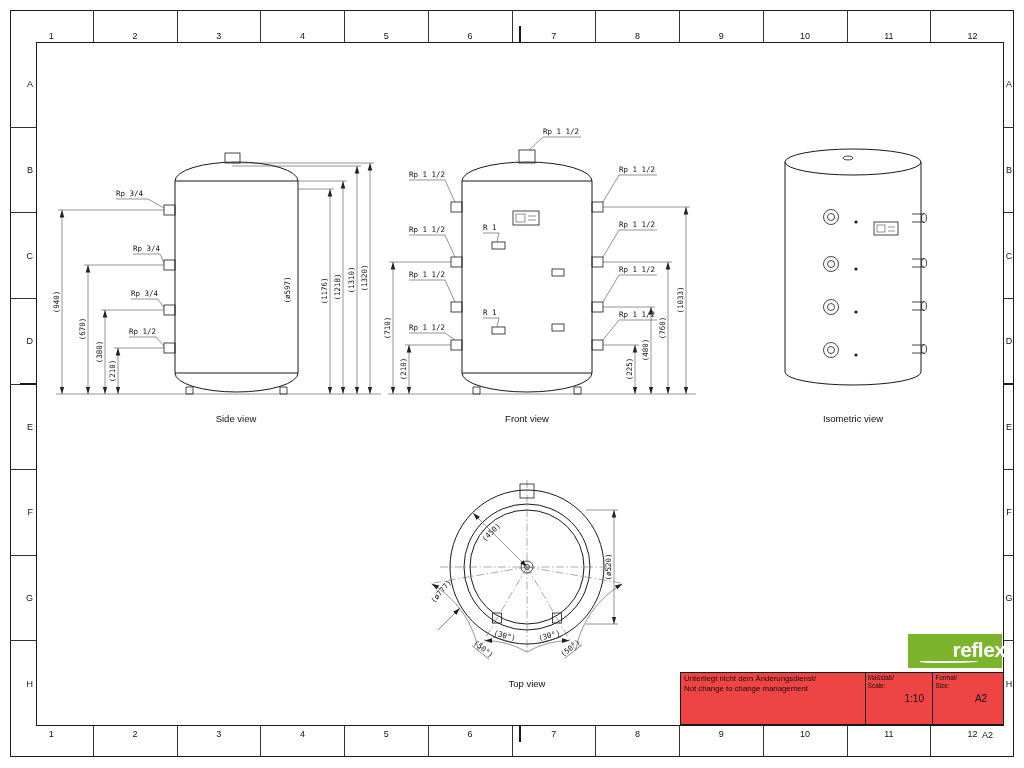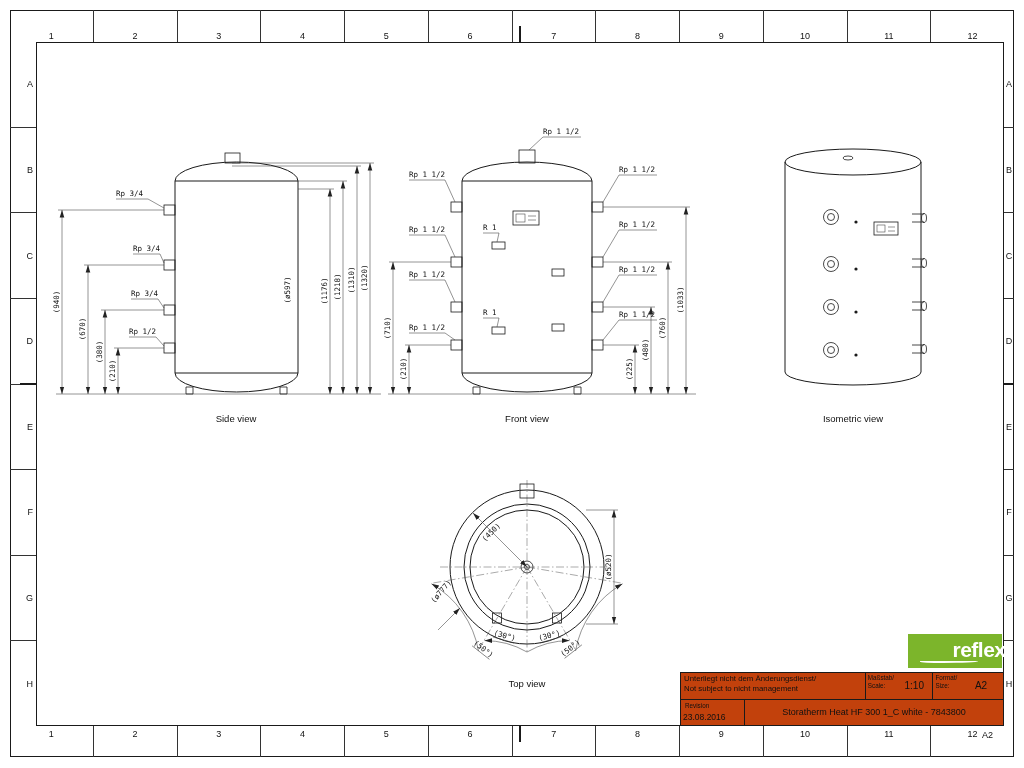--- a/index.html
+++ b/index.html
@@ -28,21 +28,21 @@
   .corner-format{position:absolute;left:982px;top:730px;font-size:9px}
 
   .drawing{position:absolute;left:36px;top:42px;width:968px;height:684px}
   .ol{stroke:#1a1a1a;stroke-width:1;fill:none}
   .ol2{stroke:#1a1a1a;stroke-width:.8;fill:none}
   .dl{stroke:#3a3a3a;stroke-width:.55;fill:none}
   .cl{stroke:#555;stroke-width:.5;fill:none;stroke-dasharray:8 2.5 1.5 2.5}
   .drawing text{font-family:"DejaVu Sans Mono","Liberation Mono",monospace;fill:#111;font-size:7.5px}
   .drawing text.viewlabel{font-family:"Liberation Sans",sans-serif;font-size:9.5px}
 
-  .title-block{position:absolute;left:680px;top:672px;width:324px;height:54px;border:1.5px solid #1a1a1a;display:flex;flex-direction:column;background:#c2410c}
+  .title-block{position:absolute;left:680px;top:672px;width:324px;height:54px;border:1.5px solid #1a1a1a;display:flex;flex-direction:column;background:#ef4444}
   .tb-row{display:flex;flex:1}
   .tb-row1{border-bottom:1px solid #1a1a1a}
   .tb-cell{border-right:1px solid #1a1a1a;overflow:hidden}
   .tb-cell:last-child{border-right:none}
   .tb-note{width:186px;font-size:7.8px;line-height:1.3;padding:1px 3px}
   .tb-scale{width:68px;display:flex}
   .tb-format{width:70px;display:flex}
   .tb-mini{font-size:6.3px;line-height:1.2;padding:1px 2px;white-space:nowrap}
   .tb-value{flex:1;display:flex;align-items:center;justify-content:center;font-size:10px}
   .tb-rev{width:64px;padding:1px 2px}
@@ -299,44 +299,37 @@
       </g>
 
       <text class="viewlabel" x="491" y="645" text-anchor="middle">Top view</text>
     </g>
   </svg>
 
   <div class="title-block">
     <div class="tb-row tb-row1">
       <div class="tb-cell tb-note">
         <div>Unterliegt nicht dem Änderungsdienst/</div>
-        <div>Not subject to nicht management</div>
+        <div>Not change to change management</div>
       </div>
       <div class="tb-cell tb-scale">
         <div class="tb-mini">
           <div>Maßstab/</div>
           <div>Scale:</div>
         </div>
         <div class="tb-value">1:10</div>
       </div>
       <div class="tb-cell tb-format">
         <div class="tb-mini">
           <div>Format/</div>
           <div>Size:</div>
         </div>
         <div class="tb-value">A2</div>
       </div>
     </div>
-    <div class="tb-row">
-      <div class="tb-cell tb-rev">
-        <div class="tb-mini">Revision</div>
-        <div class="tb-date">23.08.2016</div>
-      </div>
-      <div class="tb-cell tb-title">Storatherm Heat HF 300 1_C white - 7843800</div>
-    </div>
   </div>
 
   <div class="logo" style="background: rgb(124, 181, 43); padding-left: 48px;">
     <span class="logo-text">reflex</span>
     <span class="logo-swoosh"></span>
   </div>
 
 </div>
 
 </body></html>

